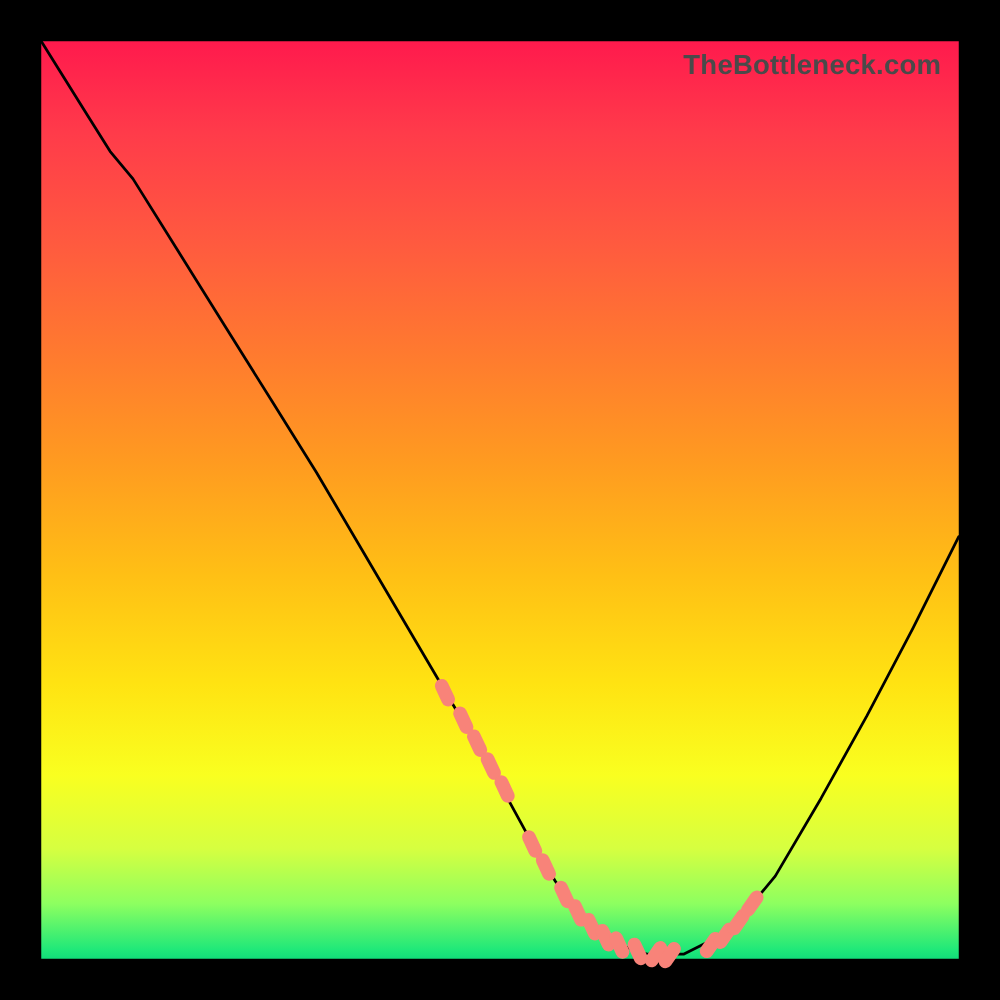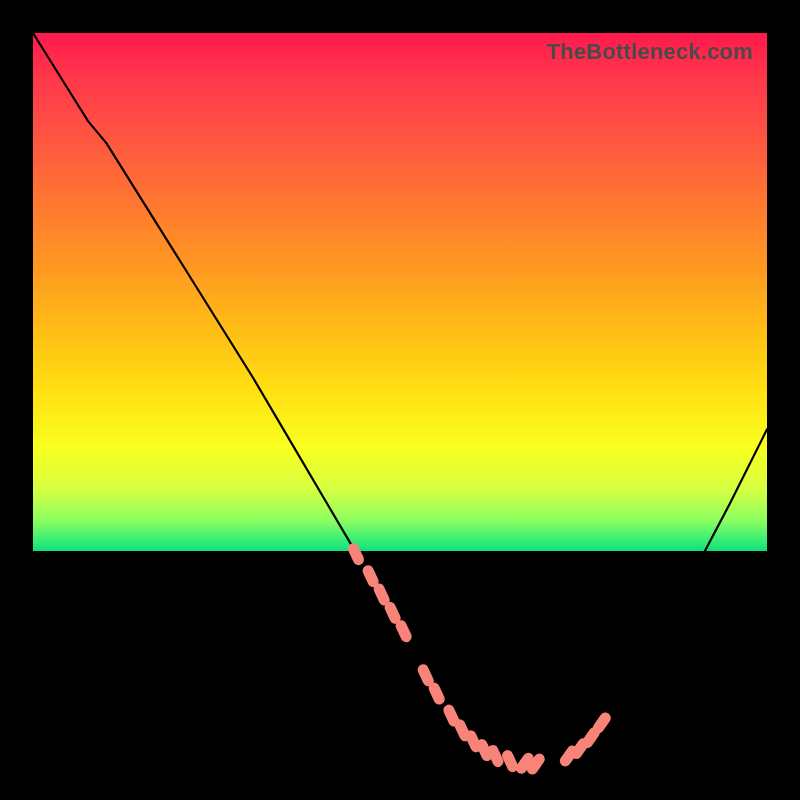--- a/index.html
+++ b/index.html
@@ -15,21 +15,21 @@
     position: relative;
     width: 800px;
     height: 800px;
     background: #000000;
   }
   .plot-area {
     position: absolute;
     left: 33px;
     top: 33px;
     width: 734px;
-    height: 518px;
+    height: 734px;
     
     background: linear-gradient(
       to bottom,
       #ff1a4d 0%,
       #ff3b4a 10%,
       #ff5a3f 22%,
       #ff7a2f 34%,
       #ff9b20 46%,
       #ffbf15 58%,
       #ffe312 70%,

